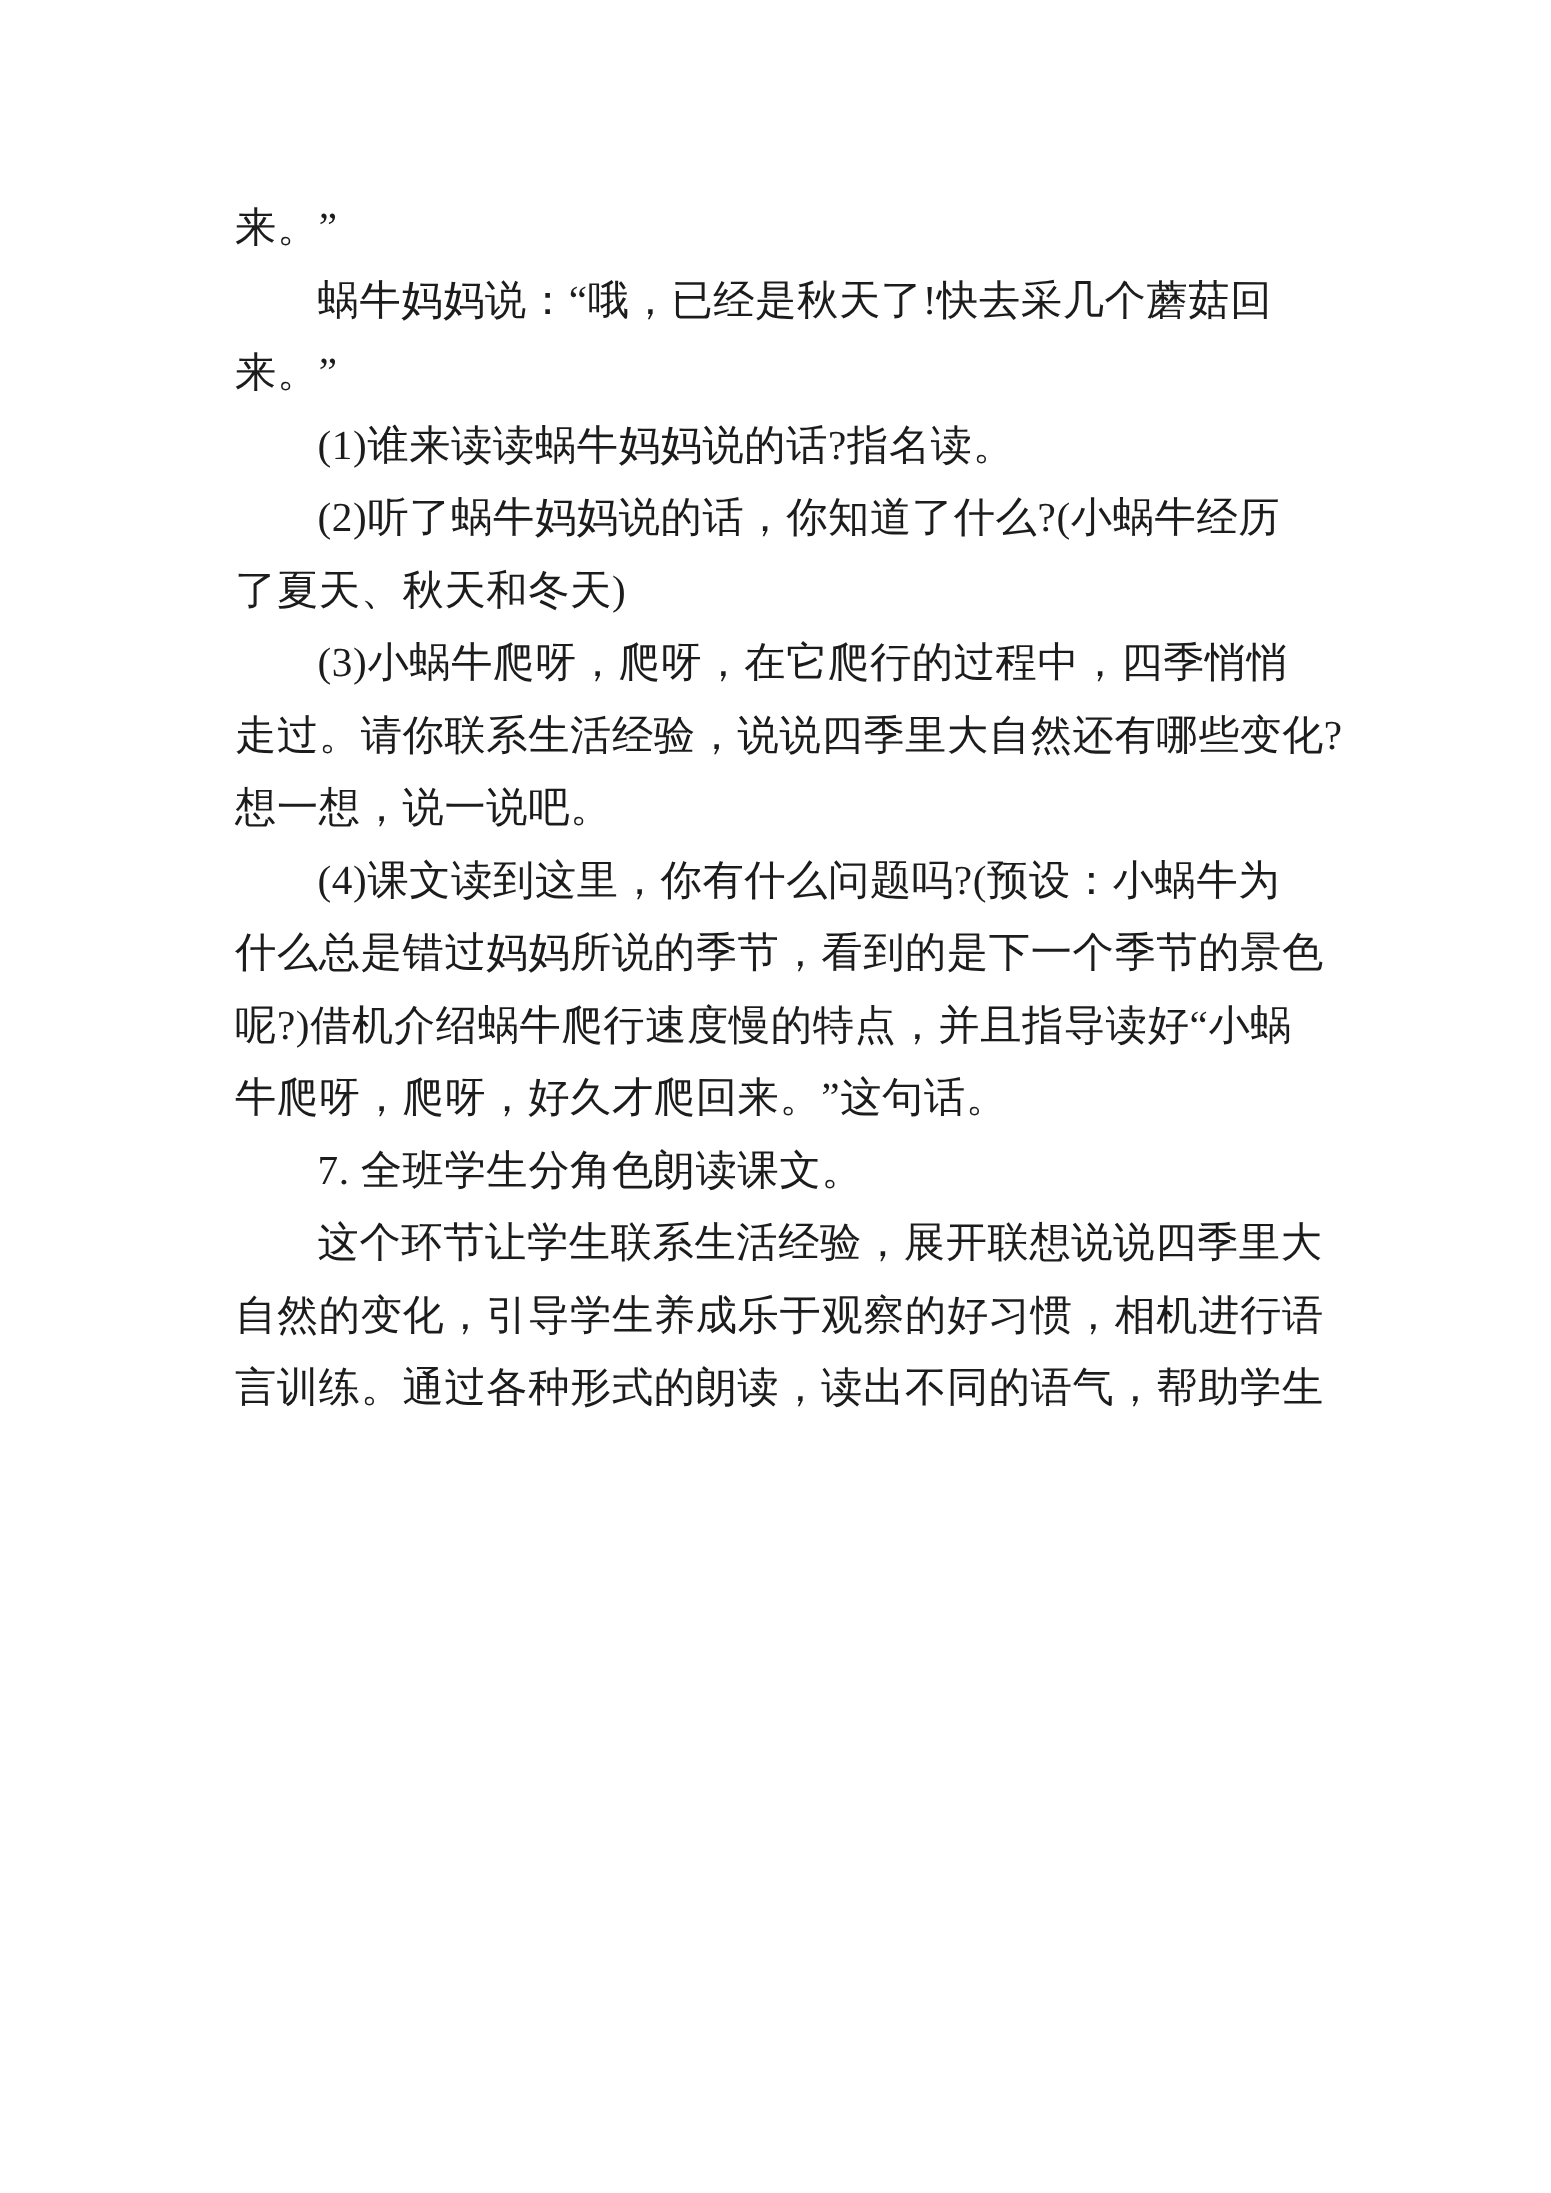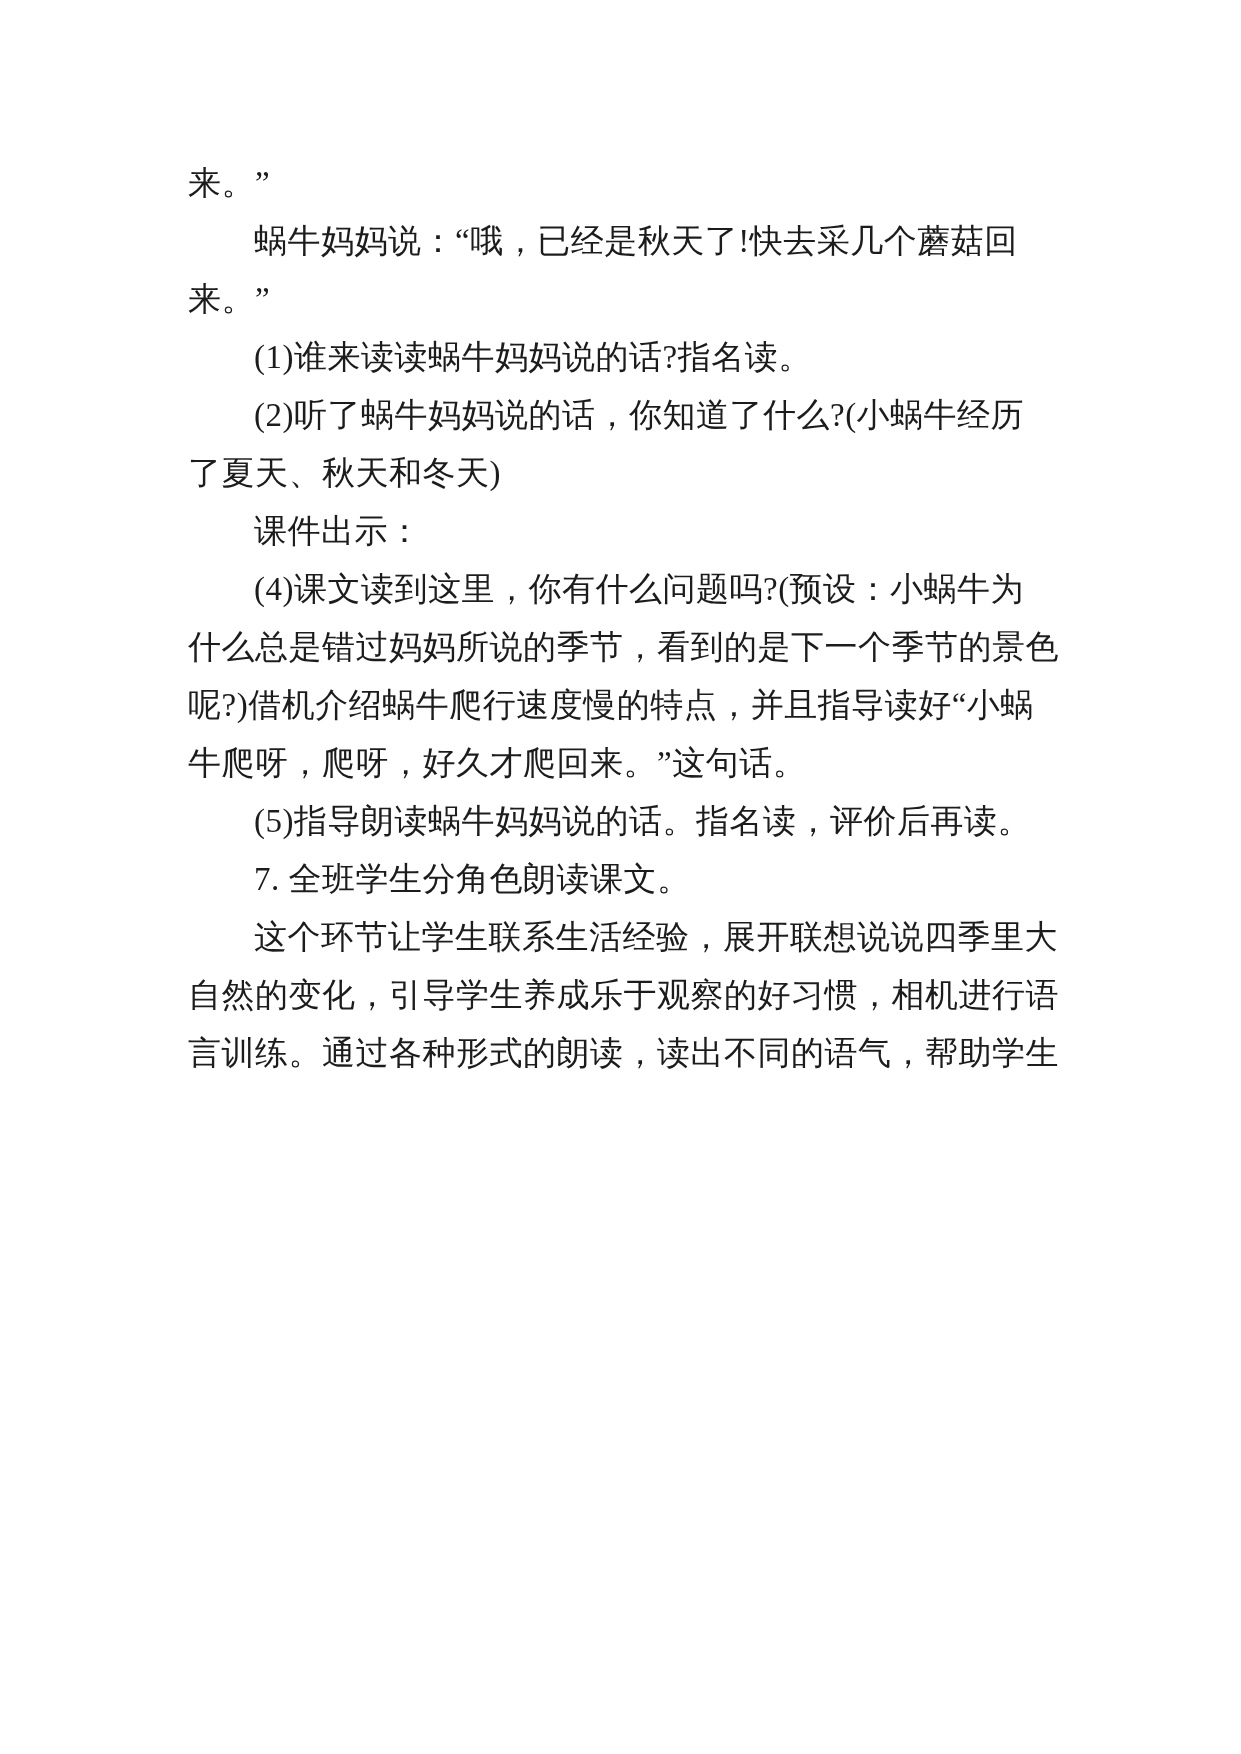--- a/index.html
+++ b/index.html
@@ -47,24 +47,25 @@
 <body>
 
 <div class="page">
   <div class="text-column" id="doc-body">
       <div class="para">来。”</div>
       <div class="para indent">蜗牛妈妈说：“哦，已经是秋天了!快去采几个蘑菇回
 来。”</div>
       <div class="para indent">(1)谁来读读蜗牛妈妈说的话?指名读。</div>
       <div class="para indent">(2)听了蜗牛妈妈说的话，你知道了什么?(小蜗牛经历
 了夏天、秋天和冬天)</div>
-      <div class="para indent">课件出示：</div>
+      <div class="para indent">(3)小蜗牛爬呀，爬呀，在它爬行的过程中，四季悄悄
+走过。请你联系生活经验，说说四季里大自然还有哪些变化?
+想一想，说一说吧。</div>
       <div class="para indent">(4)课文读到这里，你有什么问题吗?(预设：小蜗牛为
 什么总是错过妈妈所说的季节，看到的是下一个季节的景色
 呢?)借机介绍蜗牛爬行速度慢的特点，并且指导读好“小蜗
 牛爬呀，爬呀，好久才爬回来。”这句话。</div>
-      <div class="para indent">(5)指导朗读蜗牛妈妈说的话。指名读，评价后再读。</div>
       <div class="para indent">7. 全班学生分角色朗读课文。</div>
       <div class="para indent">这个环节让学生联系生活经验，展开联想说说四季里大
 自然的变化，引导学生养成乐于观察的好习惯，相机进行语
 言训练。通过各种形式的朗读，读出不同的语气，帮助学生</div>
     </div>
 </div>
 
 </body></html>

